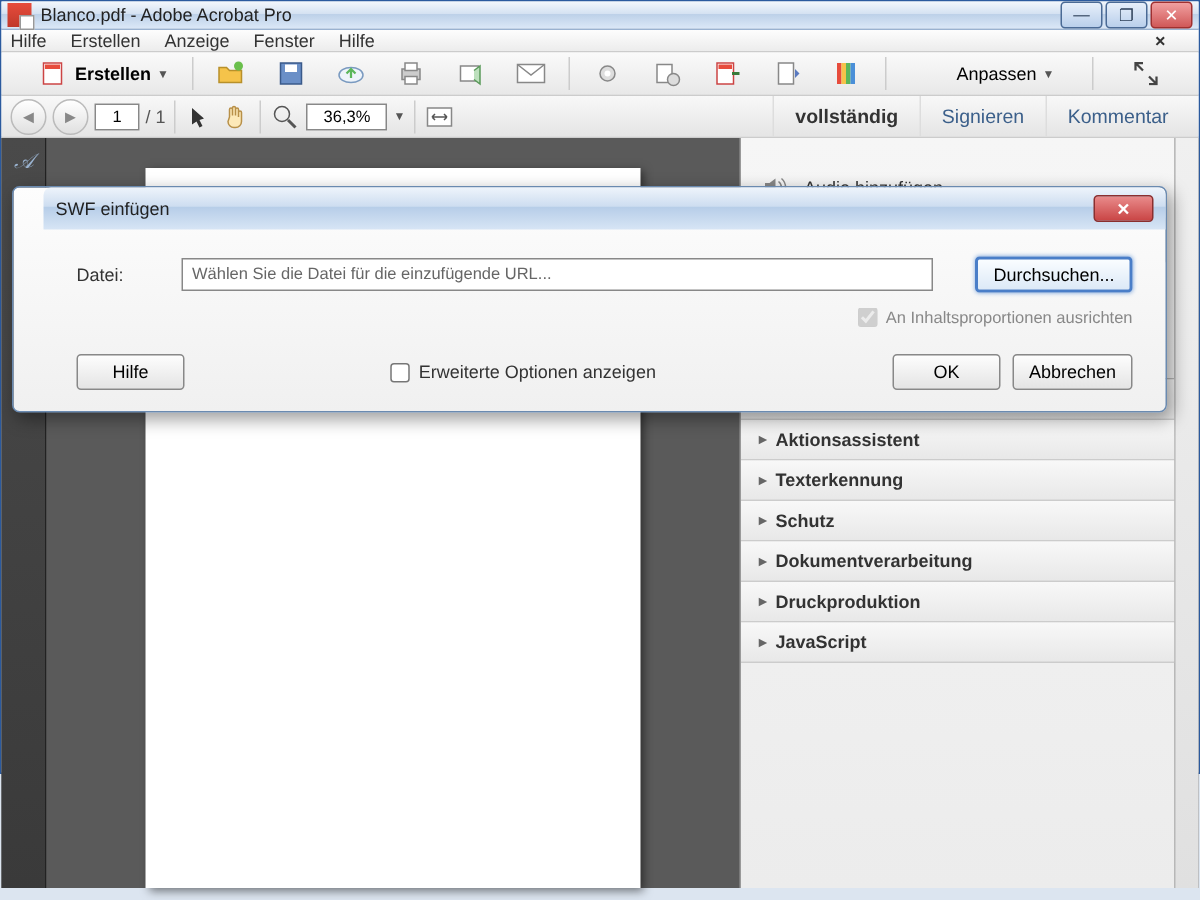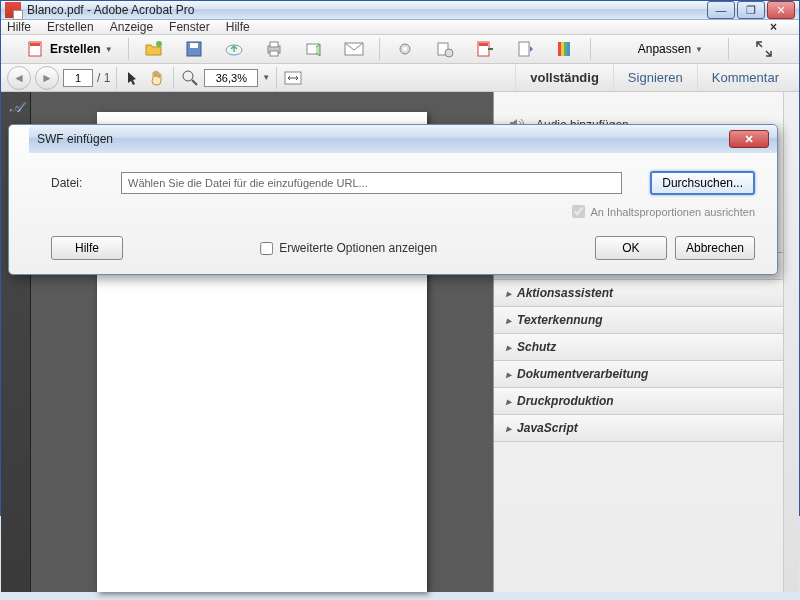--- a/index.html
+++ b/index.html
@@ -30,21 +30,21 @@
 .content { flex:1; display:flex; background:#5a5a5a; position:relative; }
 .leftrail { width:30px; background:linear-gradient(#4a4a4a,#3a3a3a); border-right:1px solid #222; }
 .leftrail .railicon { width:30px; height:30px; display:flex; align-items:center; justify-content:center; color:#9ab3d0; font-style:italic; font-size:14px;}
 .docarea { flex:1; background:#5a5a5a; display:flex; justify-content:center; padding-top:20px; }
 .page { width:330px; height:480px; background:#fff; box-shadow:2px 2px 6px rgba(0,0,0,0.5); }
 .rightpanel { width:290px; background:linear-gradient(#f6f6f6,#ececec); border-left:1px solid #999; display:flex; flex-direction:column; font-size:12px; overflow:hidden;}
 .rpitem { display:flex; align-items:center; gap:10px; padding:8px 14px; cursor:pointer; color:#333; }
 .rpitem .ico { width:18px; height:18px; display:flex; align-items:center; justify-content:center; }
 .rpitem.selected { background:linear-gradient(#e0e0e0,#c8c8c8); border:1px solid #999; border-radius:2px; margin:2px 6px; padding:6px 8px; position:relative;}
 .redoval { position:absolute; left:16px; top:2px; width:150px; height:26px; border:3px solid #e03030; border-radius:50%; pointer-events:none;}
-.accordion { border-top:1px solid #bbb; margin-top:6px;font-style:italic; }
+.accordion { border-top:1px solid #bbb; margin-top:6px; }
 .accitem { border-bottom:1px solid #ccc; padding:6px 12px; background:linear-gradient(#f8f8f8,#e8e8e8); display:flex; align-items:center; gap:6px; cursor:pointer; font-size:12px; font-weight:bold; color:#333;}
 .accitem::before { content:"▸"; font-size:10px; color:#666;}
 .scrolltrack { width:16px; background:linear-gradient(#f0f0f0,#e0e0e0); border-left:1px solid #ccc;}
 
 .dialog { position:absolute; left:8px; top:124px; width:770px; background:linear-gradient(#fdfdfd,#f0f0f0); border:1px solid #6a8ab0; border-radius:5px; box-shadow:3px 4px 12px rgba(0,0,0,0.4); z-index:50;padding-left:20px; }
 .dtitle { height:28px; background:linear-gradient(#eef4fb,#cdddf0 45%,#b6cde8 46%,#d7e5f5); border-radius:5px 5px 0 0; display:flex; align-items:center; padding:0 8px; font-size:12px; color:#222;}
 .dtitle .dclose { margin-left:auto; width:40px; height:18px; background:linear-gradient(#e98b8b,#c94545); border:1px solid #8a2f2f; border-radius:3px; color:#fff; display:flex; align-items:center; justify-content:center; font-size:11px; cursor:pointer; font-weight:bold;}
 .dbody { padding:18px 22px 14px; font-size:12px; color:#333; }
 .filerow { display:flex; align-items:center; gap:28px; }
 .fileinput { flex:1; height:22px; border:1px solid #888; padding:2px 6px; font-size:11px; color:#666; background:#fff; }

